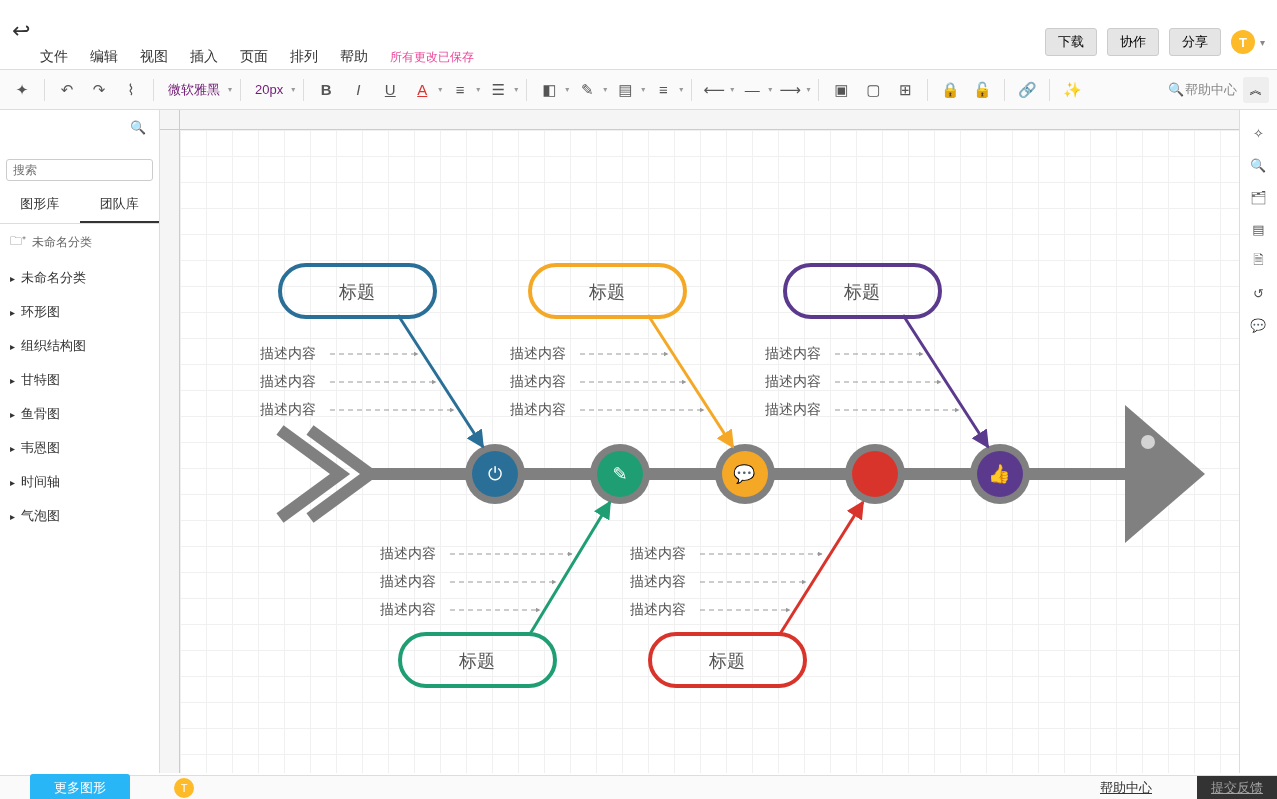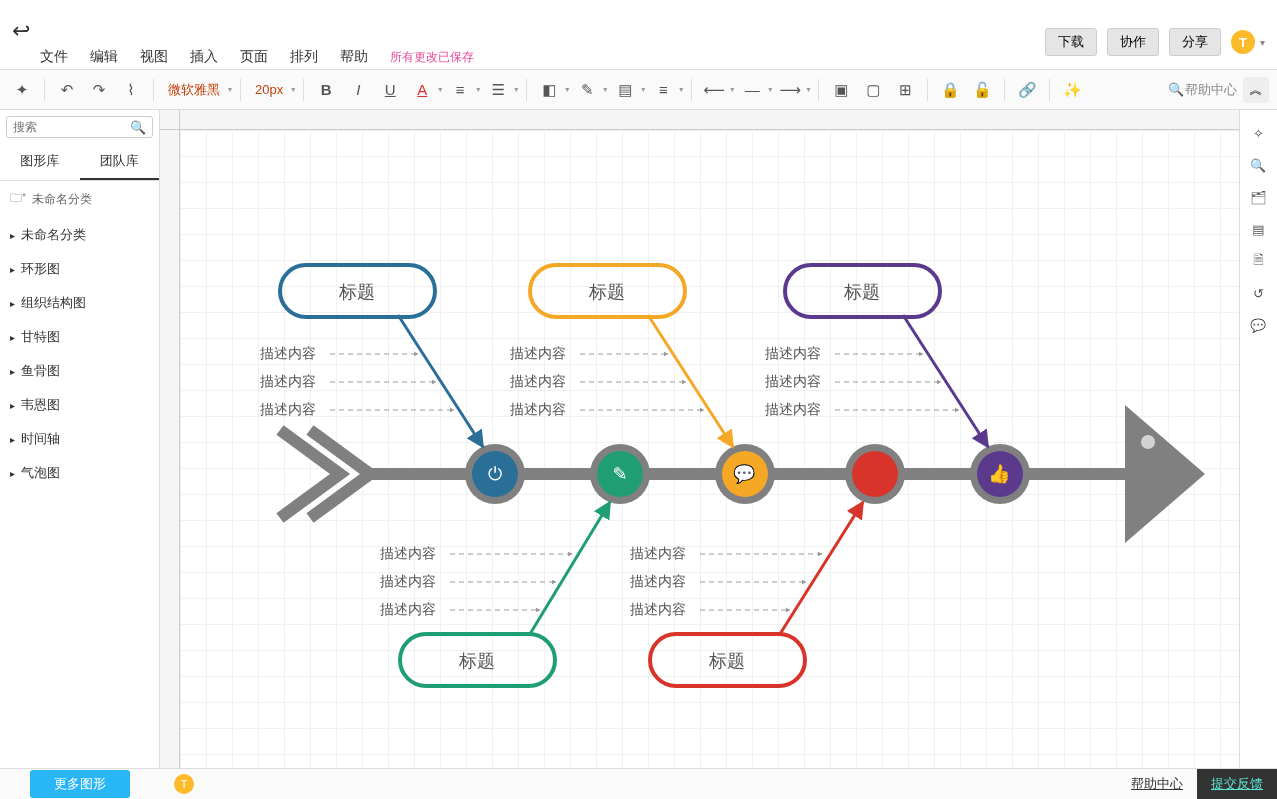--- a/index.html
+++ b/index.html
@@ -15,33 +15,33 @@
 .dropdown-caret { font-size:10px; color:#888; margin-left:-5px; }
 
 .menubar { position:absolute; left:40px; top:48px; display:flex; gap:22px; font-size:14px; align-items:center; }
 .menubar .menu-item { cursor:pointer; }
 .save-status { color:#ec4899; font-size:12px; }
 
 
 .toolbar { height:40px; background:#fafafa; border-bottom:1px solid #ddd; display:flex; align-items:center; padding:0 8px; gap:4px; }
 .toolbar .sep { width:1px; height:22px; background:#ddd; margin:0 4px; }
 .tb-btn { width:28px; height:28px; display:flex; align-items:center; justify-content:center; cursor:pointer; color:#555; border-radius:3px; font-size:15px; }
-.tb-text { color:#c2410c; font-size:13px; padding:0 6px; }
+.tb-text { color:#701a75; font-size:13px; padding:0 6px; }
 .tb-dd { font-size:8px; color:#999; margin-left:-2px; }
 .toolbar-right { margin-left:auto; display:flex; align-items:center; gap:6px; }
 .search-feature { display:flex; align-items:center; color:#888; font-size:13px; cursor:pointer; }
 .collapse-btn { width:26px; height:26px; display:flex; align-items:center; justify-content:center; cursor:pointer; background:#eee; border-radius:3px; }
 
 
 .main { display:flex; height:calc(799px - 70px - 40px - 26px); }
 
 
 .left-panel { width:160px; border-right:1px solid #ddd; display:flex; flex-direction:column; background:#fff; }
 .search-box { margin:6px; position:relative; }
-.search-box input { width:100%; border:1px solid #ccc; border-radius:3px; padding:3px 24px 3px 6px; font-size:12px; }
+.search-box input { width:100%; border:1px solid #ccc; border-radius:3px; padding:3px 24px 3px 6px; font-size:12px;margin-top:43px; }
 .search-box .s-icon { position:absolute; right:6px; top:4px; color:#888; font-size:13px; }
 .lib-tabs { display:flex; border-bottom:1px solid #ddd; }
 .lib-tab { flex:1; text-align:center; padding:8px 0; font-size:13px; cursor:pointer; }
 .lib-tab.active { border-bottom:2px solid #333; font-weight:500; }
 .new-cat { padding:8px 10px; font-size:12px; color:#666; cursor:pointer; display:flex; align-items:center; gap:6px; }
 .cat-list { flex:1; overflow:auto; }
 .cat-item { padding:8px 10px 8px 10px; font-size:13px; cursor:pointer; display:flex; align-items:center; gap:6px; }
 .cat-item .caret { font-size:10px; }
 .more-shapes { margin:6px 40px 6px 40px; background:#29b6f6; color:#fff; text-align:center; padding:5px 0; border-radius:3px; font-size:13px; cursor:pointer; }
 
@@ -57,26 +57,26 @@
     linear-gradient(90deg, #f0f0f0 1px, transparent 1px);
   background-size:26px 26px;
 }
 .diagram-svg { display:block; }
 
 
 .right-rail { width:38px; background:#fff; border-left:1px solid #ddd; display:flex; flex-direction:column; align-items:center; gap:6px; padding-top:10px; position:absolute; right:0; top:110px; bottom:26px; }
 .rail-btn { width:26px; height:26px; display:flex; align-items:center; justify-content:center; cursor:pointer; color:#555; border-radius:3px; }
 
 
-.footer { position:absolute; bottom:0; left:0; right:0; height:31px; background:#fafafa; border-top:1px solid #ddd; display:flex; align-items:center; }
+.footer { position:absolute; bottom:0; left:0; right:0; height:24px; background:#fafafa; border-top:1px solid #ddd; display:flex; align-items:center; }
 .footer-more { width:160px; display:flex; align-items:center; justify-content:center; }
 .footer-avatar { width:20px; height:20px; border-radius:50%; background:#fdbb29; color:#fff; font-size:11px; display:flex; align-items:center; justify-content:center; margin-left:14px; }
 .footer-right { margin-left:auto; display:flex; height:100%; }
 .footer-link { padding:0 14px; display:flex; align-items:center; font-size:13px; cursor:pointer;text-decoration:underline; }
-.footer-link.dark { background:#333; color:#5eead4; }
+.footer-link.dark { background:#333; color:#a3a3a3;margin-left:31px; }
 
 
 .title-pill { fill:none; stroke-width:4; }
 .title-text { font-size:18px; fill:#555; text-anchor:middle; }
 .node-circle-outer { fill:#808080; }
 .small-white-text { fill:#fff; }
 </style>
 </head>
 <body>
 

